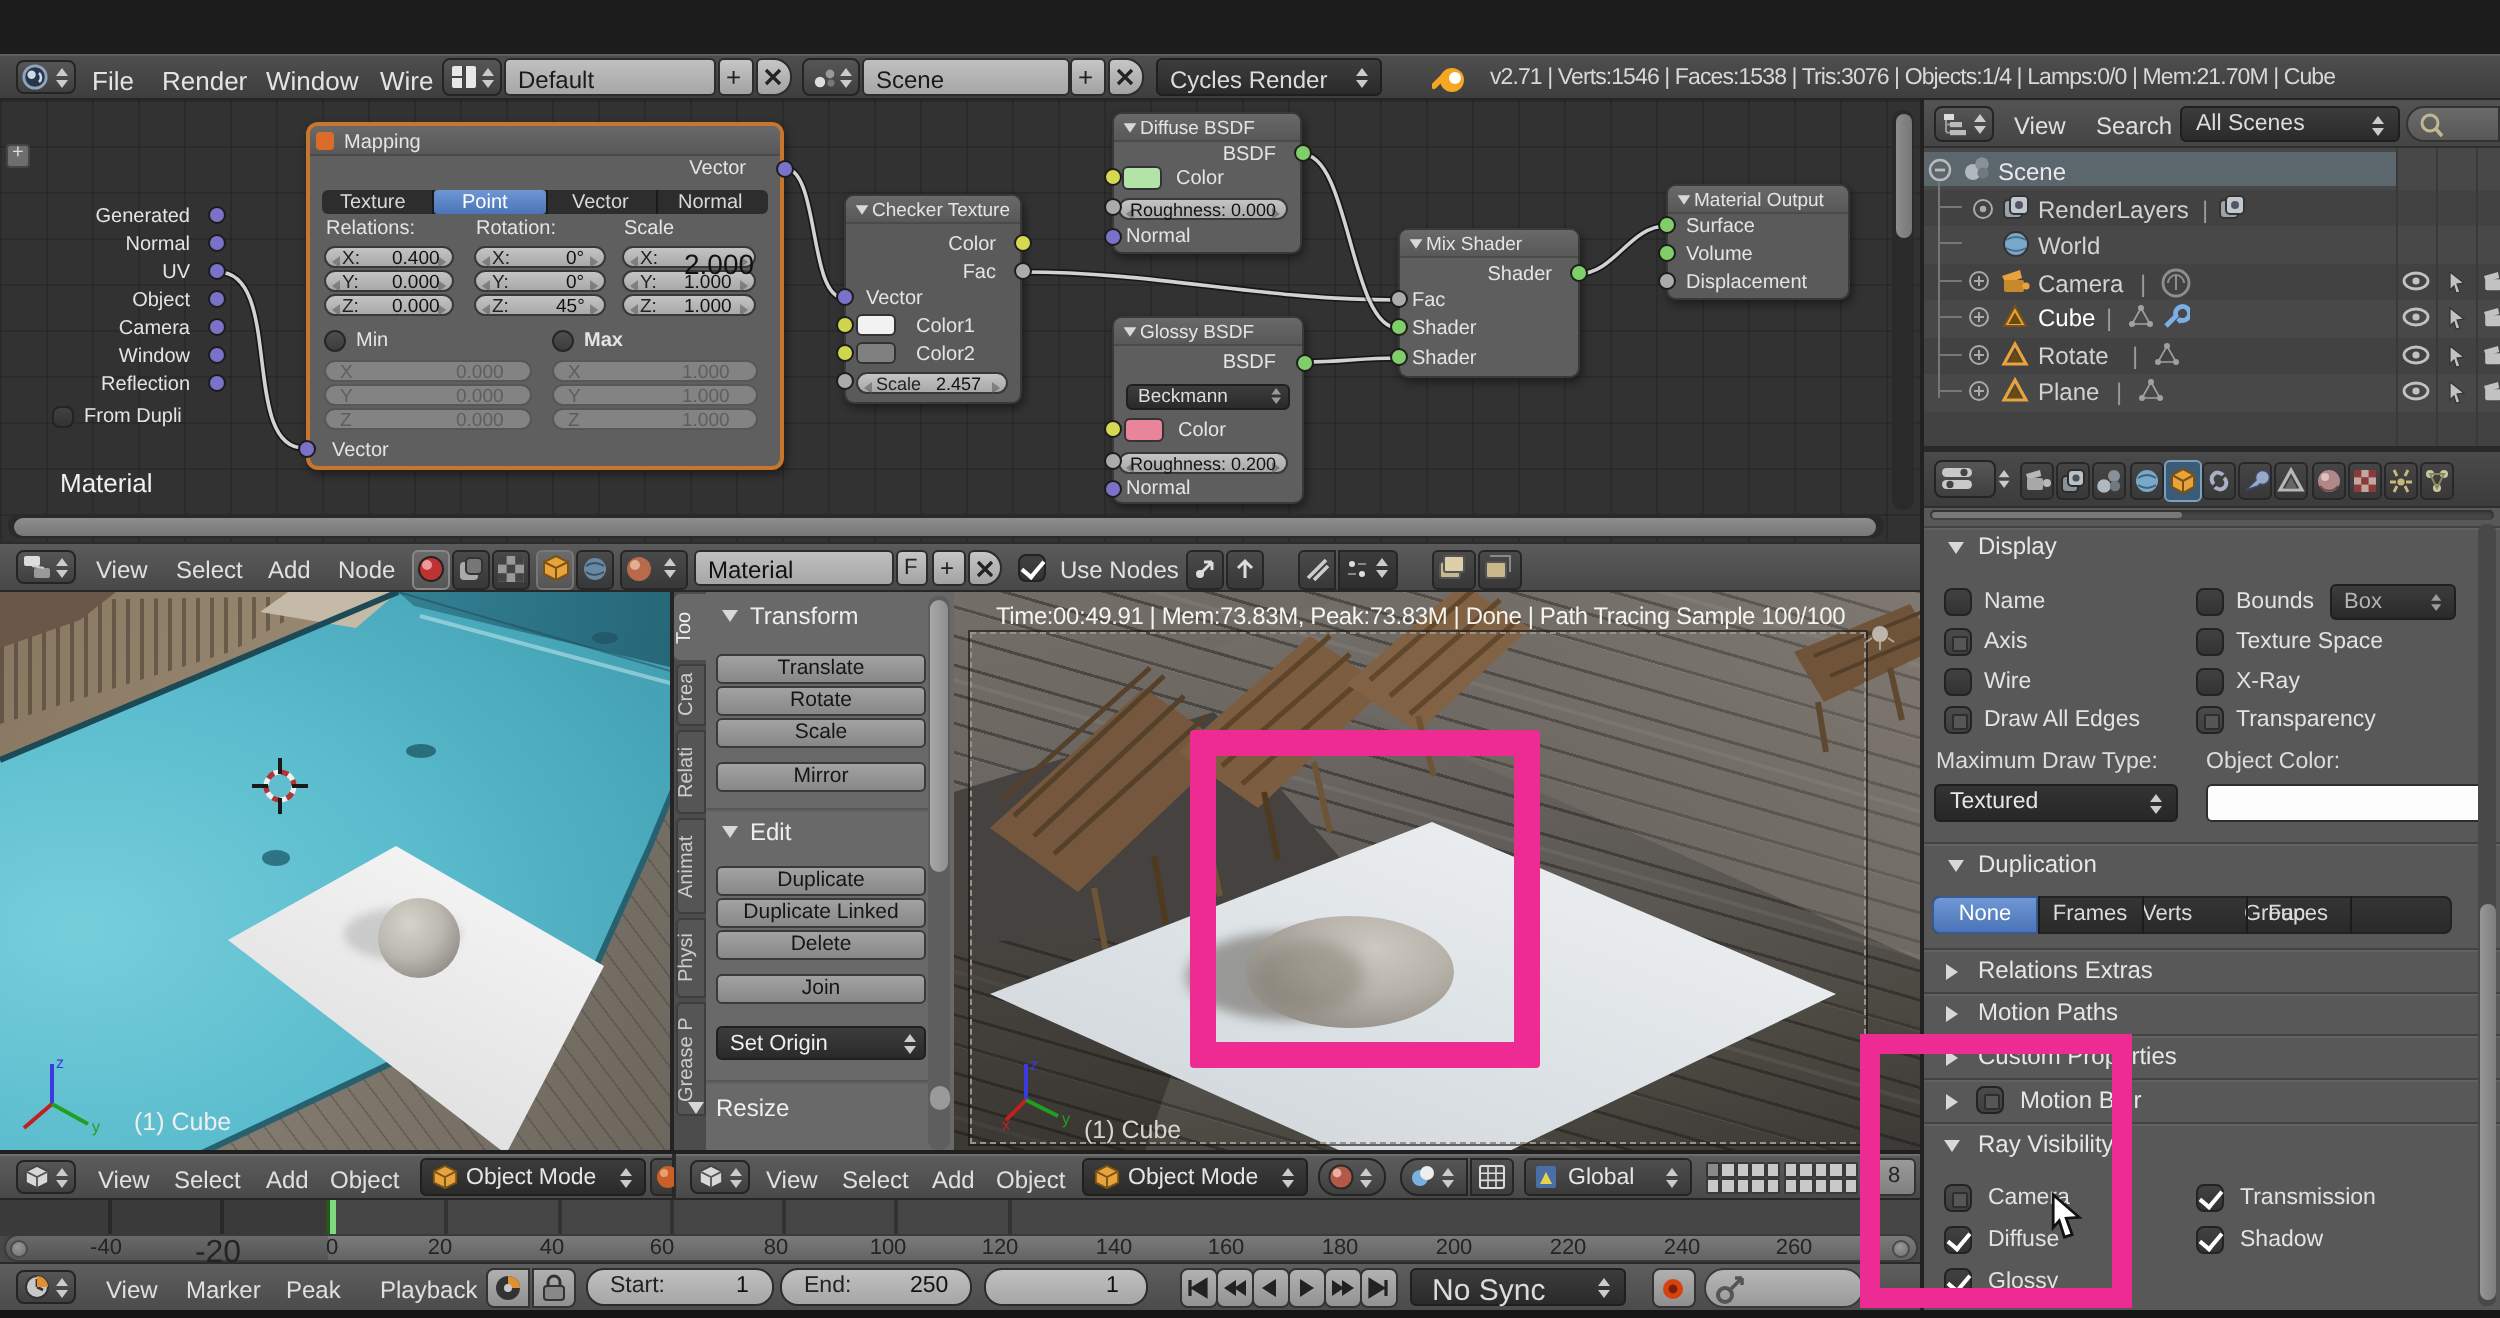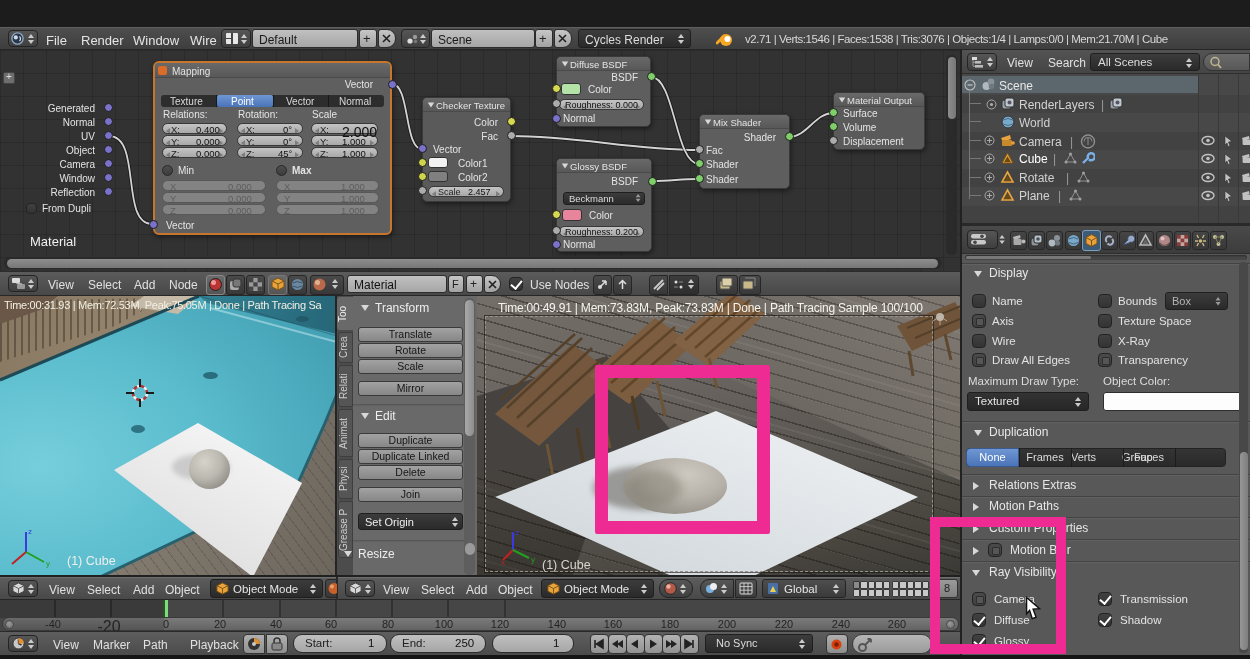--- a/index.html
+++ b/index.html
@@ -419,21 +419,20 @@
       </svg>
 
  <svg class="abs" style="left:8px;top:230px" width="44" height="44" viewBox="0 0 44 44">
         <path d="M18 26 L18 6" stroke="#3a3ae0" stroke-width="2"></path>
         <path d="M18 26 L4 38" stroke="#c02020" stroke-width="2"></path>
         <path d="M18 26 L36 36" stroke="#20a020" stroke-width="2"></path>
         <text x="20" y="8" fill="#3a3ae0" font-size="8">z</text>
         <text x="38" y="40" fill="#20a020" font-size="8">y</text>
       </svg>
  <div class="tx" style="left:67px;top:258px;font-size:12.5px;color:#eee">(1) Cube</div>
- <div class="tx" style="left:4px;top:3px;font-size:11px;letter-spacing:-.3px;color:#f2efe2">Time:00:31.93 | Mem:72.53M, Peak:75.05M | Done | Path Tracing Sa</div>
 </div>
 
 <div class="abs" style="left:477px;top:296px;width:485px;height:281px;background:#6b635b;overflow:hidden">
  <div class="abs" style="left:0;top:0;width:485px;height:281px;background:linear-gradient(168deg,#746e68 0%,#6a6560 32%,#5a5651 60%,#48453f 85%,#3b3935 100%)"></div>
  <div class="abs" style="left:0;top:0;width:485px;height:281px;background:repeating-linear-gradient(196deg,rgba(22,18,14,.4) 0 1.5px,transparent 1.5px 14px),repeating-linear-gradient(196deg,rgba(255,248,238,.06) 0 2px,transparent 2px 35px)"></div>
  <div class="abs" style="left:0;top:0;width:485px;height:281px;background:linear-gradient(295deg,rgba(200,190,175,.3),rgba(200,190,175,.03) 58%);clip-path:polygon(200px 0,485px 0,485px 185px,130px 28px)"></div>
  <div class="abs" style="left:0;top:0;width:485px;height:281px;background:rgba(15,13,10,.32);clip-path:polygon(0 118px,140px 150px,95px 281px,0 281px)"></div>
 
  <svg class="abs" style="left:0;top:0" width="485" height="190">
   <polygon points="0,100 130,60 225,170 0,175" fill="#454240"></polygon>
@@ -648,21 +647,21 @@
 <div class="abs" style="left:0;top:631px;width:961px;height:25px;background:linear-gradient(#5e5e5e,#4b4b4b);border-top:1px solid #2a2a2a;border-bottom:1px solid #222"></div>
 <div class="hbtn" style="left:8px;top:635px;width:30px;height:17px"></div>
 <svg class="abs" style="left:12px;top:637px" width="13" height="13">
       <circle cx="6.5" cy="6.5" r="5.5" fill="#c8c8c8" stroke="#333"></circle>
       <path d="M6.5 6.5 L6.5 2.5 M6.5 6.5 L9.5 8" stroke="#333" stroke-width="1.4"></path>
       <path d="M6.5 1 A5.5 5.5 0 0 1 12 6.5 L6.5 6.5 Z" fill="#e09030"></path>
     </svg>
 <div class="ud" style="left:28px;top:639px"></div>
 <div class="tx" style="left:53px;top:638px;font-size:12px;color:#e0e0e0">View</div>
 <div class="tx" style="left:93px;top:638px;font-size:12px;color:#e0e0e0">Marker</div>
-<div class="tx" style="left:143px;top:638px;font-size:12px;color:#e0e0e0">Path</div>
+<div class="tx" style="left:143px;top:638px;font-size:12px;color:#e0e0e0">Peak</div>
 <div class="tx" style="left:190px;top:638px;font-size:12px;color:#e0e0e0">Playback</div>
 <div class="abs" style="left:243px;top:634px;width:22px;height:20px;background:linear-gradient(#b0b0b0,#909090);border:1px solid #333;border-radius:4px 0 0 4px"></div>
 <svg class="abs" style="left:247px;top:637px" width="14" height="14">
       <circle cx="7" cy="7" r="6" fill="#333"></circle>
       <path d="M7 7 L7 1 A6 6 0 0 1 13 7 Z" fill="#e09030"></path>
       <circle cx="7" cy="7" r="2" fill="#c8c8c8"></circle>
     </svg>
 <div class="abs" style="left:266px;top:634px;width:22px;height:20px;background:linear-gradient(#b0b0b0,#909090);border:1px solid #333;border-radius:0 4px 4px 0"></div>
 <svg class="abs" style="left:270px;top:636px" width="14" height="16">
       <rect x="2" y="7" width="10" height="7" rx="1.5" fill="#888" stroke="#333"></rect>
@@ -694,21 +693,21 @@
 <svg class="abs" style="left:645px;top:637px" width="16" height="14">
       <path d="M5 2.5 L12 7 L5 11.5 Z" fill="#222"></path>
     </svg>
 <svg class="abs" style="left:663px;top:637px" width="16" height="14">
       <path d="M3 3 L9 7 L3 11 Z M8 3 L14 7 L8 11 Z" fill="#222"></path>
     </svg>
 <svg class="abs" style="left:681px;top:637px" width="16" height="14">
       <path d="M12 3 V11 M4 3 L10.5 7 L4 11 Z" stroke="#222" fill="#222" stroke-width="1.6"></path>
     </svg>
 <div class="dd" style="left:705px;top:634px;width:108px;height:19px;border-radius:3px"></div>
-<div class="tx" style="left:716px;top:637px;font-size:11px;color:#dcdcdc">No Sync</div>
+<div class="tx" style="left:716px;top:637px;font-size:15px;color:#dcdcdc">No Sync</div>
 <div class="ud" style="left:799px;top:639px"></div>
 <div class="abs" style="left:826px;top:634px;width:22px;height:20px;background:linear-gradient(#b0b0b0,#8e8e8e);border:1px solid #333;border-radius:4px"></div>
 <svg class="abs" style="left:831px;top:639px" width="12" height="12">
       <circle cx="5.5" cy="5.5" r="5" fill="#d84010"></circle>
       <circle cx="5.5" cy="5.5" r="2.2" fill="#7a1e05"></circle>
     </svg>
 <div class="abs" style="left:852px;top:634px;width:80px;height:20px;background:linear-gradient(#b6b6b6,#9a9a9a);border:1px solid #3a3a3a;border-radius:10px"></div>
 <svg class="abs" style="left:858px;top:637px" width="16" height="15">
       <circle cx="4.5" cy="10.5" r="3.5" fill="none" stroke="#555" stroke-width="2"></circle>
       <path d="M7 8 L13 2 M13 2 l0 3.5 M13 2 l-3.5 0" stroke="#555" stroke-width="1.8" fill="none"></path>

